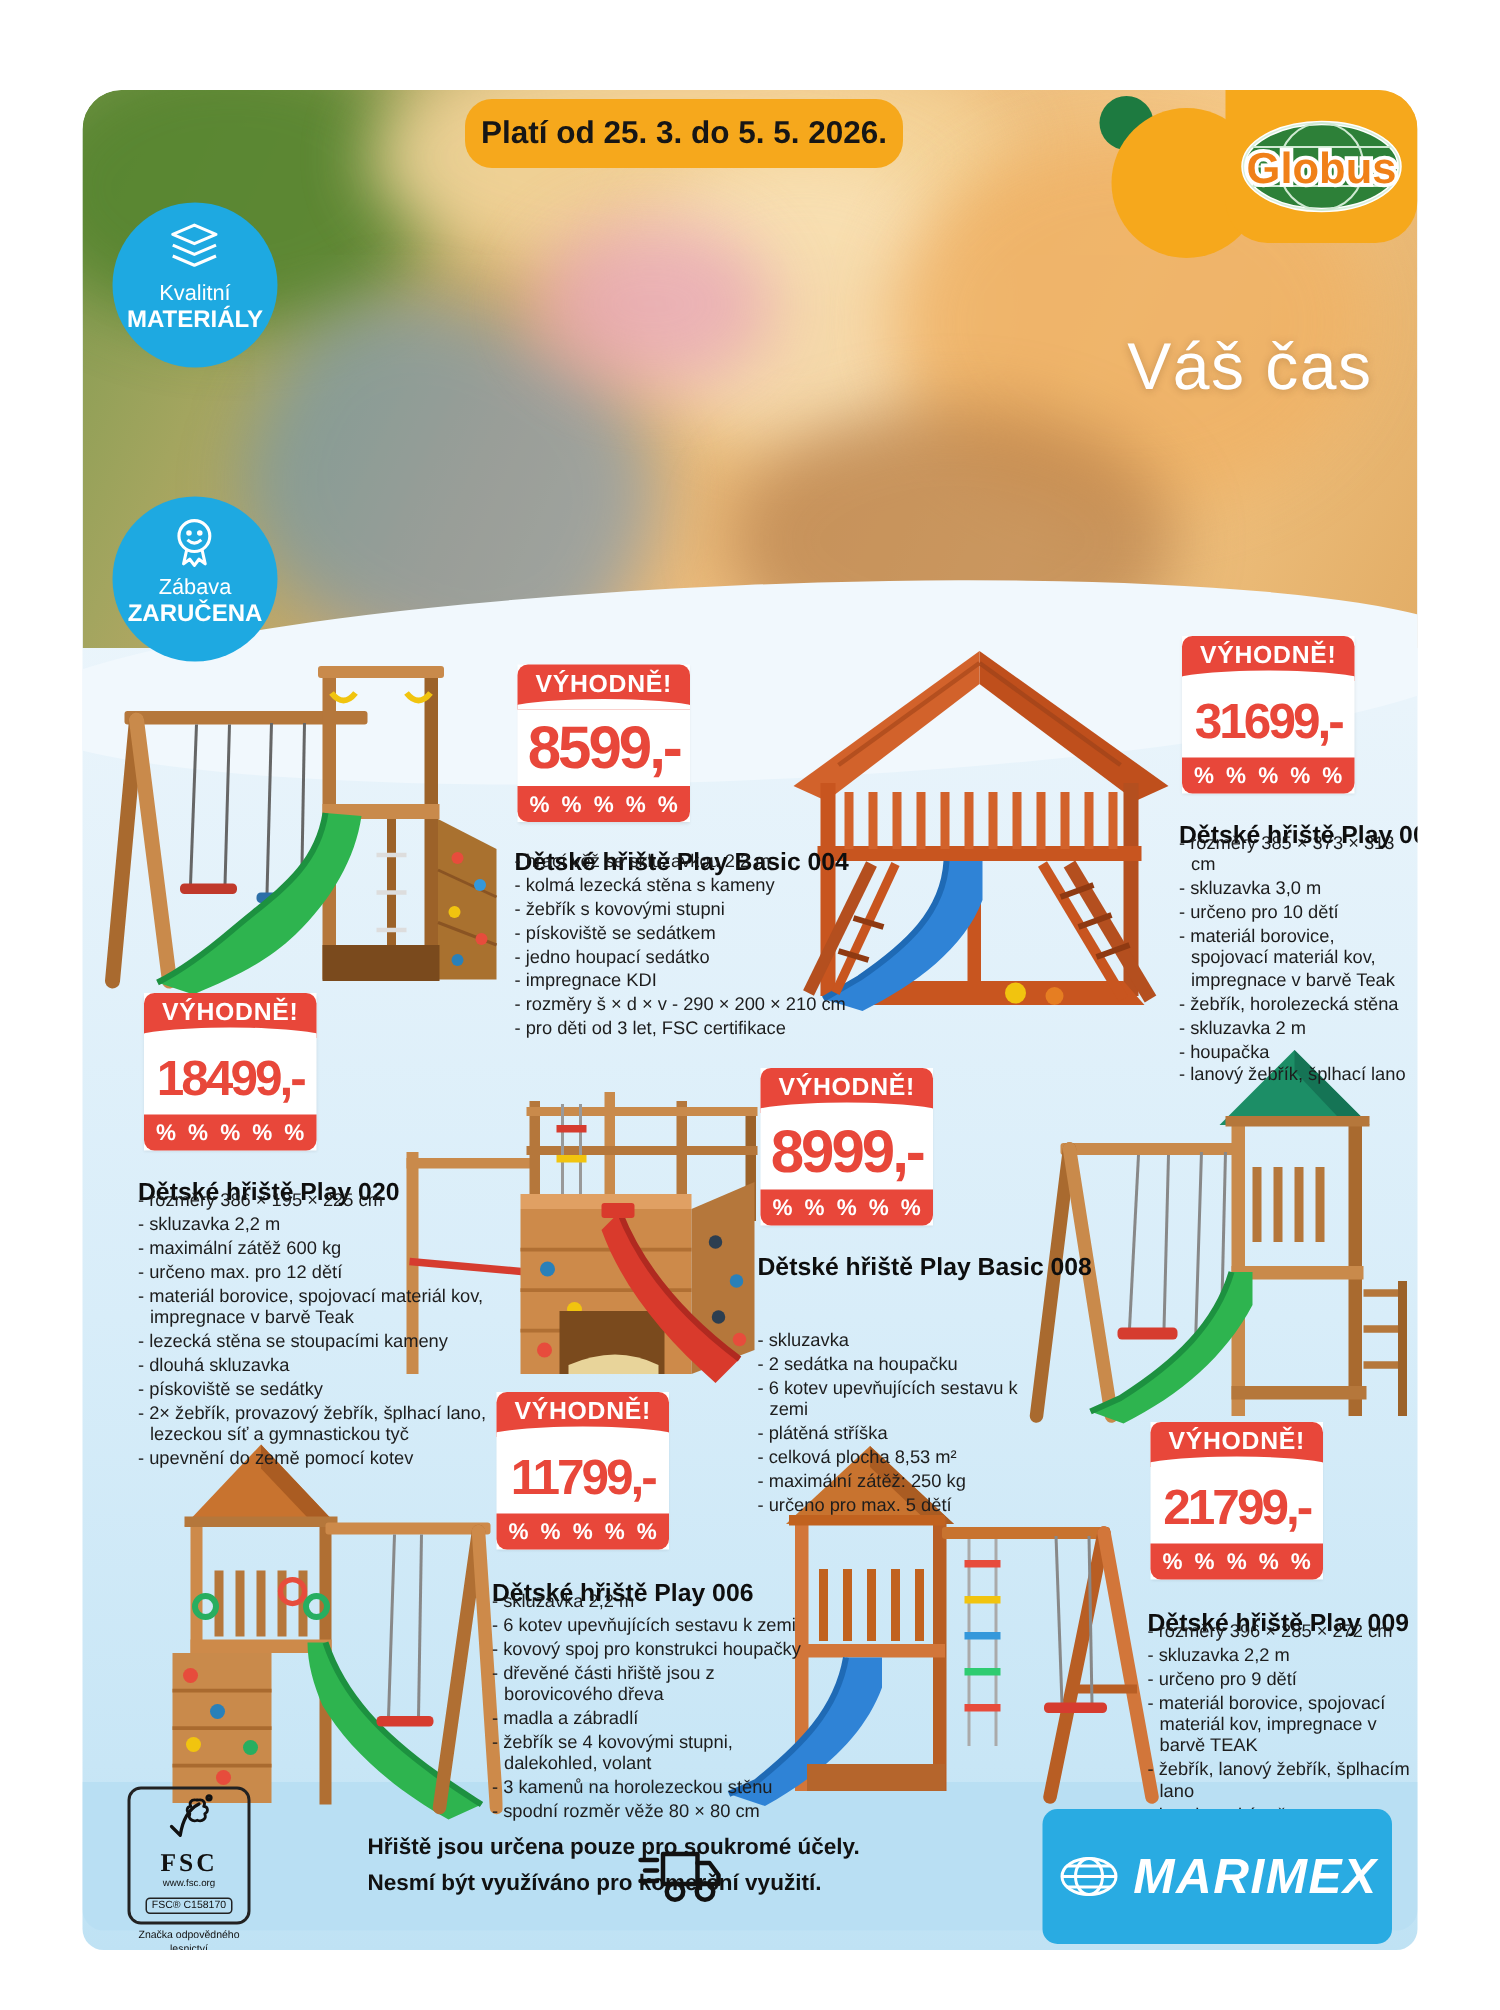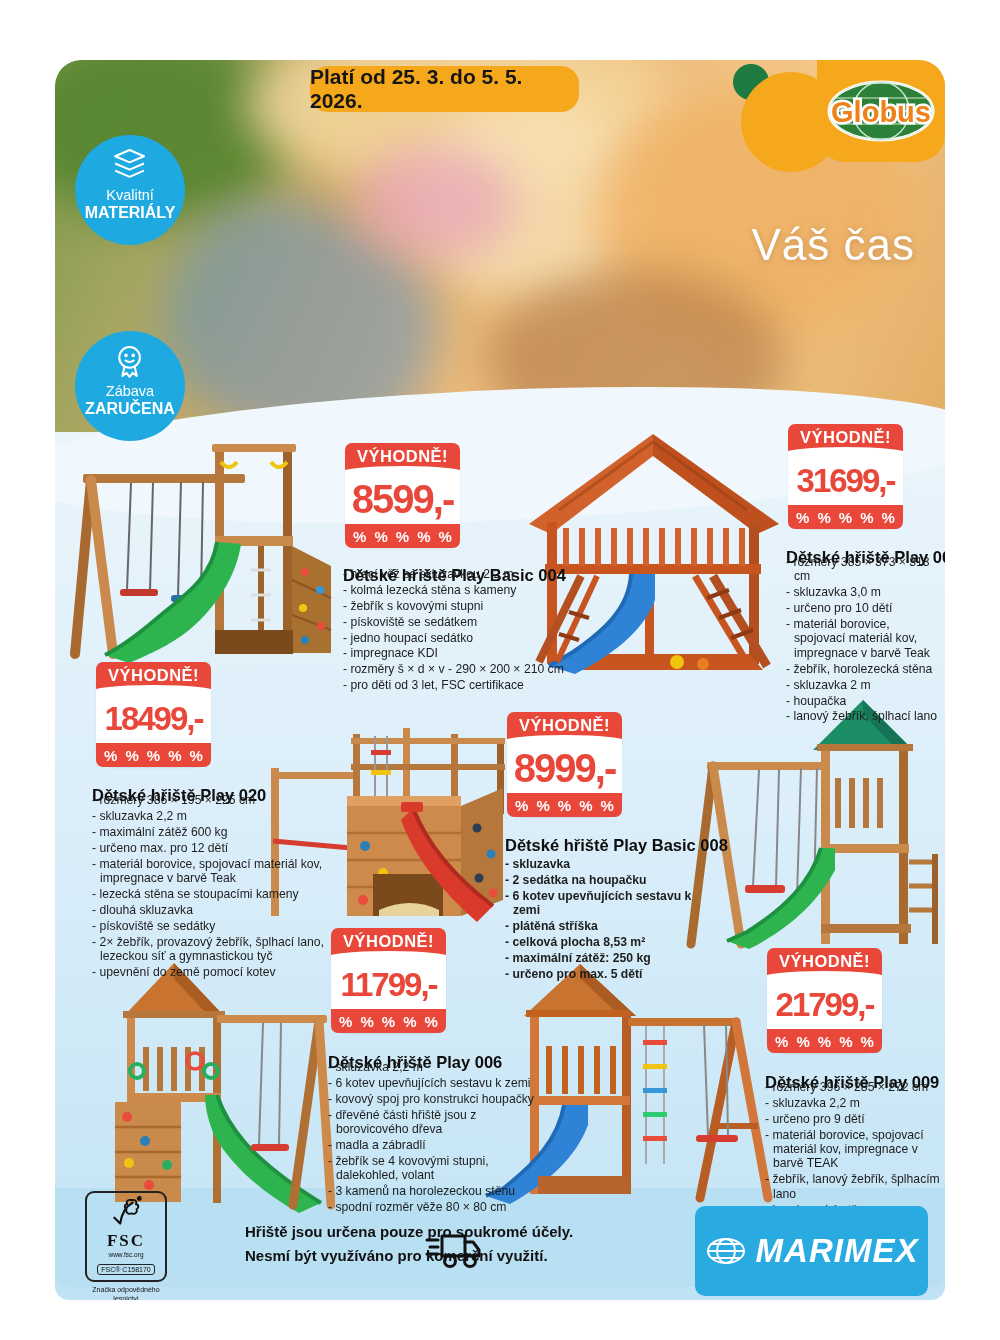--- a/index.html
+++ b/index.html
@@ -11,55 +11,55 @@
   .hero-bg{position:absolute;inset:0;background:linear-gradient(115deg,#7d9a4e 0%,#a3a55f 16%,#d8ab6b 36%,#edbd7d 55%,#f4c888 72%,#e2ad66 100%);}
   .blob{position:absolute;border-radius:50%;filter:blur(22px);}
   .b1{left:-40px;top:-30px;width:280px;height:190px;background:#55842f;opacity:.9;}
   .b2{left:190px;top:-40px;width:430px;height:170px;background:#f6d79d;opacity:.85;}
   .b3{left:300px;top:85px;width:160px;height:115px;background:#e9a9b8;opacity:.8;}
   .b4{left:110px;top:150px;width:270px;height:230px;background:#4f8fd0;opacity:.45;transform:rotate(24deg);border-radius:42%;}
   .b5{right:30px;top:30px;width:320px;height:250px;background:#efb266;opacity:.85;}
   .b6{left:360px;top:40px;width:240px;height:200px;background:#f9e3ba;opacity:.75;}
   .b7{left:430px;top:210px;width:300px;height:180px;background:#a86f3e;opacity:.55;}
   .hero-curve{position:absolute;left:-45px;top:330px;width:980px;height:130px;background:#f1f8fd;border-radius:50%;transform:rotate(-2.4deg);z-index:2;}
-  .banner{position:absolute;left:255px;top:6px;width:269px;height:46px;background:#f6a81c;border-radius:18px;z-index:4;
+  .banner{position:absolute;left:255px;top:6px;width:292px;height:46px;background:#f6a81c;border-radius:18px;z-index:4;
     display:flex;align-items:center;justify-content:center;font-size:21px;font-weight:bold;color:#161616;}
   .deco-green{position:absolute;left:678px;top:4px;width:36px;height:36px;border-radius:50%;background:#1d7a40;z-index:3;}
   .deco-orange-circle{position:absolute;left:686px;top:12px;width:100px;height:100px;border-radius:50%;background:#f6a81c;z-index:3;}
   .logo-card{position:absolute;left:762px;top:0px;width:128px;height:102px;background:#f6a81c;border-radius:0 0 28px 28px;z-index:4;
     display:flex;align-items:center;justify-content:center;}
   .hero-title{position:absolute;right:30px;top:160px;text-align:right;color:#fff;z-index:4;text-shadow:0 1px 6px rgba(80,40,0,.25);}
   .ht1{font-size:44px;font-weight:400;letter-spacing:1px;}
   .ht2{font-size:58px;font-weight:800;letter-spacing:-1px;margin-top:2px;}
   
   .badge{position:absolute;left:20px;width:110px;height:110px;border-radius:50%;background:#1ea9e1;color:#fff;text-align:center;z-index:6;}
   .badge svg{margin-top:13px;height:35px;}
   .badge .l1{font-size:14.5px;line-height:1.15;}
   .badge .l2{font-size:16px;font-weight:bold;}
   .bd1{top:75px;} .bd2{top:182px;} .bd3{top:271px;}
   
-  .pricetag{position:absolute;width:115px;background:#fff;border-radius:18px;z-index:5;box-shadow:0 1px 2px rgba(0,0,0,.08);}
+  .pricetag{position:absolute;width:115px;background:#fff;border-radius:0;z-index:5;box-shadow:0 1px 2px rgba(0,0,0,.08);}
   .tag-head{position:relative;background:#e8473a;border-radius:7px 7px 0 0;height:30px;color:#fff;font-weight:bold;font-size:16.5px;text-align:center;line-height:27px;overflow:hidden;letter-spacing:.5px;}
   .tag-head::after{content:"";position:absolute;left:-8%;bottom:-9px;width:116%;height:16px;background:#fff;border-radius:50%;}
   .tag-price{color:#e8473a;font-weight:bold;font-size:40px;text-align:center;letter-spacing:-2px;padding:4px 0 2px;}
   .tag-price.long{font-size:33px;padding:8px 0 5px;}
   .tag-percents{display:flex;justify-content:space-around;background:#e8473a;color:#fff;font-weight:bold;font-size:15px;height:24px;align-items:center;border-radius:0 0 7px 7px;margin:0;padding:0 4px;list-style:none;}
   
   .ptitle{position:absolute;font-size:16.5px;font-weight:bold;color:#0e0e0e;white-space:nowrap;z-index:5;}
   .features{position:absolute;list-style:none;margin:0;padding:0;font-size:12.2px;line-height:1.18;color:#1d1d1d;z-index:5;}
   .features li{padding-left:8px;text-indent:-8px;margin-bottom:1.5px;}
   .features li::before{content:"- ";}
   .pimg{position:absolute;z-index:3;}
   .p1-img{left:10px;top:360px;width:280px;height:245px;}
   .p1-tag{left:290px;top:383px;}  .p1-title{left:288px;top:489px;}  .p1-list{left:288px;top:507px;width:232px;}
   .p2-img{left:462px;top:362px;width:272px;height:252px;}
   .p2-tag{left:733px;top:364px;}  .p2-title{left:731px;top:471px;}  .p2-list{left:731px;top:495px;width:156px;}
   .p3-tag{left:41px;top:602px;}   .p3-title{left:37px;top:709px;}   .p3-list{left:37px;top:733px;width:238px;}
   .p3-img{left:200px;top:618px;width:262px;height:252px;}
-  .p4-tag{left:452px;top:652px;}  .p4-title{left:450px;top:759px;}  .p4-list{left:450px;top:797px;width:196px;font-weight:bold;}
+  .p4-tag{left:452px;top:652px;}  .p4-title{left:450px;top:759px;}  .p4-list{left:450px;top:826px;width:196px;}
   .p4-img{left:628px;top:626px;width:262px;height:270px;}
   .p5-img{left:12px;top:893px;width:268px;height:262px;}
   .p5-tag{left:276px;top:868px;}  .p5-title{left:273px;top:976px;}  .p5-list{left:273px;top:1000px;width:206px;}
   .p6-img{left:423px;top:888px;width:298px;height:258px;}
   .p6-tag{left:712px;top:888px;}  .p6-title{left:710px;top:996px;}  .p6-list{left:710px;top:1020px;width:180px;}
   
   .footer-band{position:absolute;left:0;top:1128px;width:890px;height:99px;background:#b9dff3;border-radius:0 0 14px 14px;z-index:2;}
   .fsc-box{position:absolute;left:30px;top:1131px;width:82px;text-align:center;color:#111;z-index:6;}
   .fsc-frame{border:2px solid #222;border-radius:9px;padding:3px 2px 4px;}
   .fsc-name{font-family:"Liberation Serif",serif;font-weight:bold;font-size:17px;letter-spacing:2px;margin-top:1px;}

